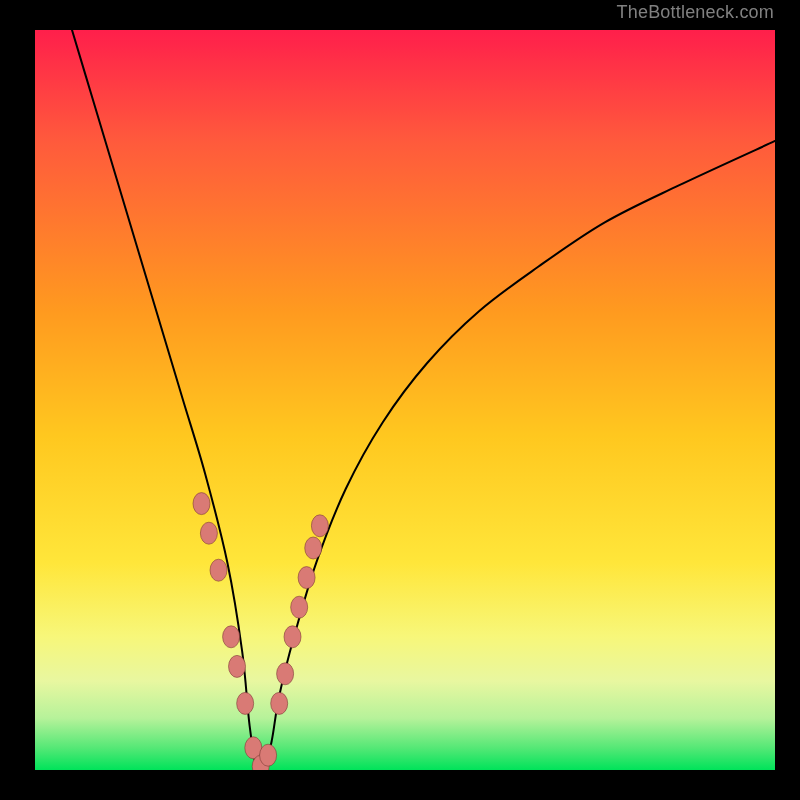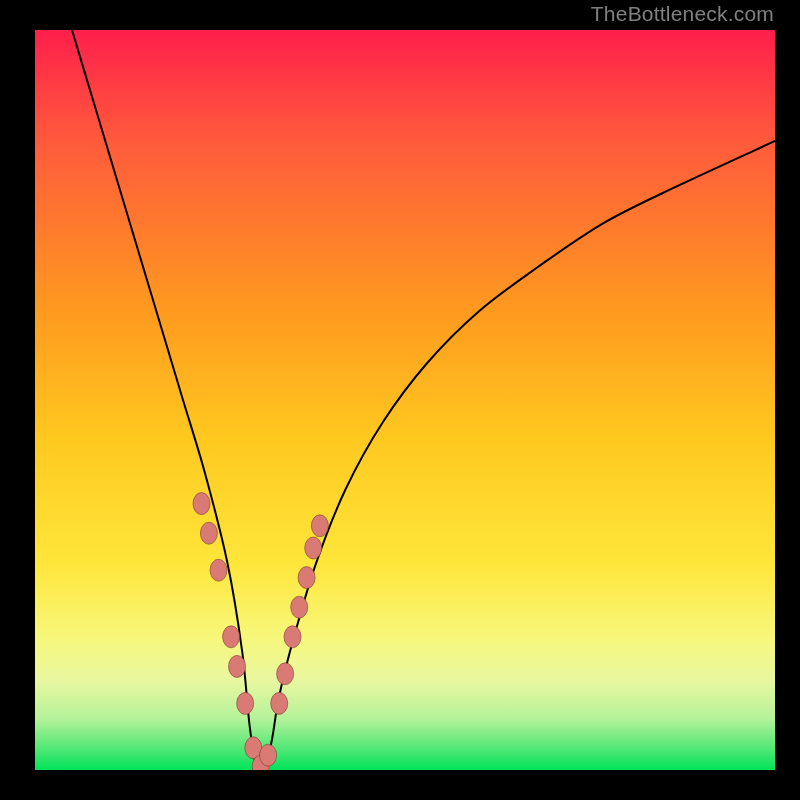--- a/index.html
+++ b/index.html
@@ -17,21 +17,21 @@
     height: 800px;
     background: #000;
   }
   .plot-area {
     position: absolute;
     box-sizing: border-box;
   }
   .watermark {
     position: absolute;
     color: #808080;
-    font-size: 21px;
+    font-size: 18px;
     font-weight: 400;
     letter-spacing: 0.2px;
     white-space: nowrap;
   }
   svg {
     position: absolute;
     left: 0;
     top: 0;
   }
 </style>

